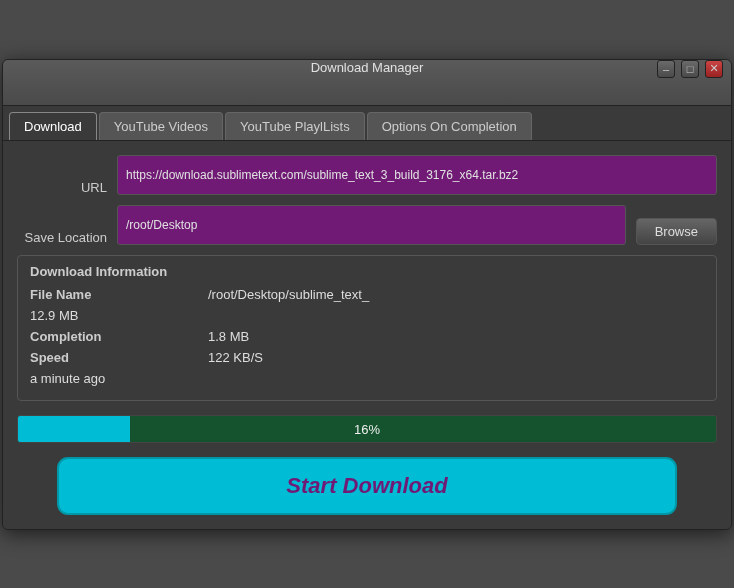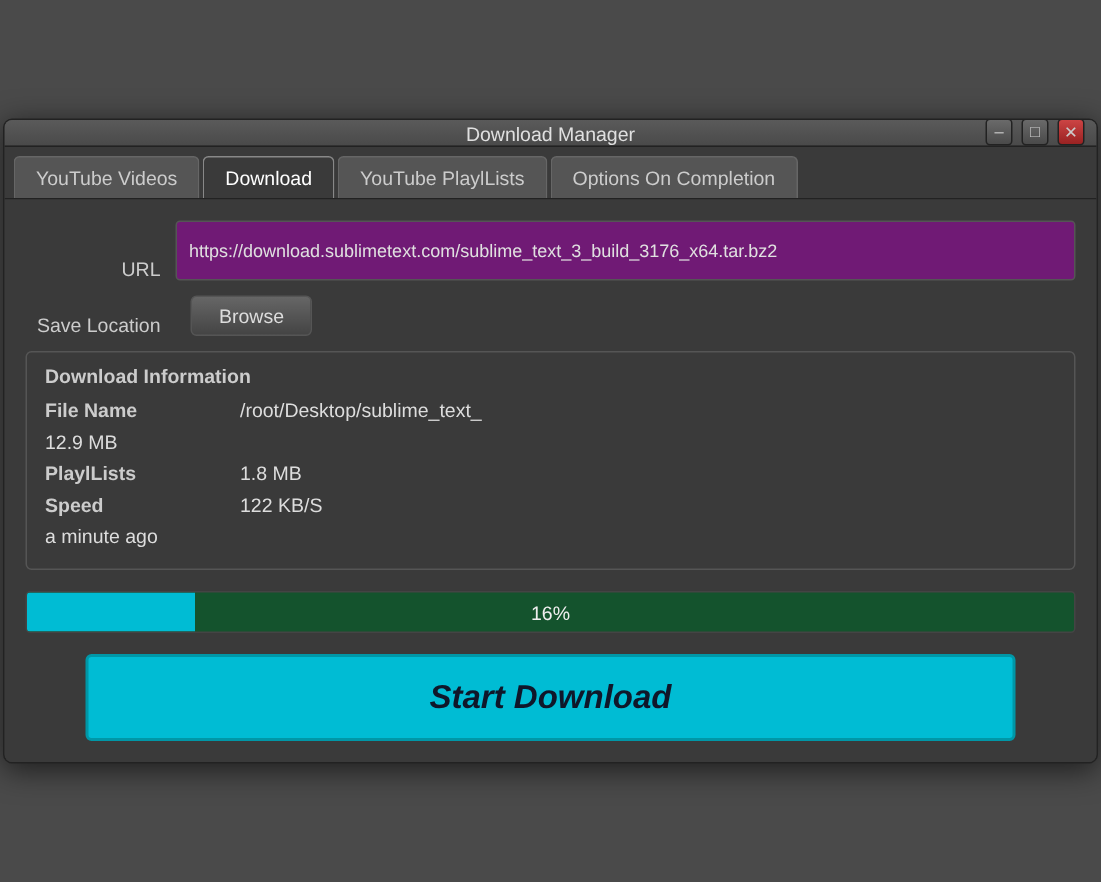--- a/index.html
+++ b/index.html
@@ -21,23 +21,23 @@
       background: #3a3a3a;
       border: 1px solid #222;
       border-radius: 6px;
       overflow: hidden;
       box-shadow: 0 4px 20px rgba(0,0,0,0.6);
     }
 
     
     .titlebar {
       background: linear-gradient(to bottom, #5a5a5a, #4a4a4a);
-      height: 18px;
-      display: flex;
-      align-items: flex-end;
+      height: 46px;
+      display: flex;
+      align-items: flex-start;
       justify-content: center;
       position: relative;
       border-bottom: 1px solid #222;
     }
 
     .titlebar-title {
       color: #e0e0e0;
       font-size: 13px;
       font-weight: normal;
     }
@@ -148,20 +148,21 @@
     .info-panel-title {
       font-size: 13px;
       font-weight: bold;
       color: #ccc;
       margin-bottom: 8px;
     }
 
     .info-row {
       display: flex;
       margin-bottom: 6px;
+      gap: 48px;
     }
 
     .info-key {
       width: 130px;
       font-weight: bold;
       color: #ccc;
       font-size: 13px;
     }
 
     .info-value {
@@ -217,21 +218,22 @@
       cursor: pointer;
       font-size: 22px;
       font-style: italic;
       font-weight: bold;
       text-align: center;
     }
 
     .start-btn {
       background: #00bcd4;
       border-color: #0097a7;
-      color: #0f172a;
+      color: #701a75;
+      border-radius: 11px;
     }
 
     .stop-btn {
       background: #3a3a3a;
       border-color: #888;
       color: #ddd;
     }
   </style>
 </head>
 <body>
@@ -247,60 +249,61 @@
       <div class="titlebar-btn">
         <span>□</span>
       </div>
       <div class="titlebar-btn close">
         <span>✕</span>
       </div>
     </div>
   </div>
 
   <div class="tabbar">
+    <div class="tab active">
+      <span>Download</span>
+    </div>
     <div class="tab">
       <span>YouTube Videos</span>
-    </div>
-    <div class="tab active">
-      <span>Download</span>
     </div>
     <div class="tab">
       <span>YouTube PlaylLists</span>
     </div>
     <div class="tab">
       <span>Options On Completion</span>
     </div>
   </div>
 
   <div class="content">
 
     <div class="form-row">
       <label class="form-label">URL</label>
       <input class="form-input" type="text" value="https://download.sublimetext.com/sublime_text_3_build_3176_x64.tar.bz2" style="">
     </div>
 
     <div class="form-row">
       <label class="form-label">Save Location</label>
+      <input class="form-input" type="text" value="/root/Desktop" style="">
       <button class="browse-btn">Browse</button>
     </div>
 
     <div class="info-panel">
       <div class="info-panel-title">Download Information</div>
 
       <div class="info-row">
         <span class="info-key">File Name</span>
         <span class="info-value">/root/Desktop/sublime_text_</span>
       </div>
 
       <div class="info-row">
         <span class="info-value">12.9 MB</span>
       </div>
 
       <div class="info-row">
-        <span class="info-key">PlaylLists</span>
+        <span class="info-key">Completion</span>
         <span class="info-value">1.8 MB</span>
       </div>
 
       <div class="info-row">
         <span class="info-key">Speed</span>
         <span class="info-value">122  KB/S</span>
       </div>
 
       <div class="info-row">
         <span class="info-value">a minute ago</span>

